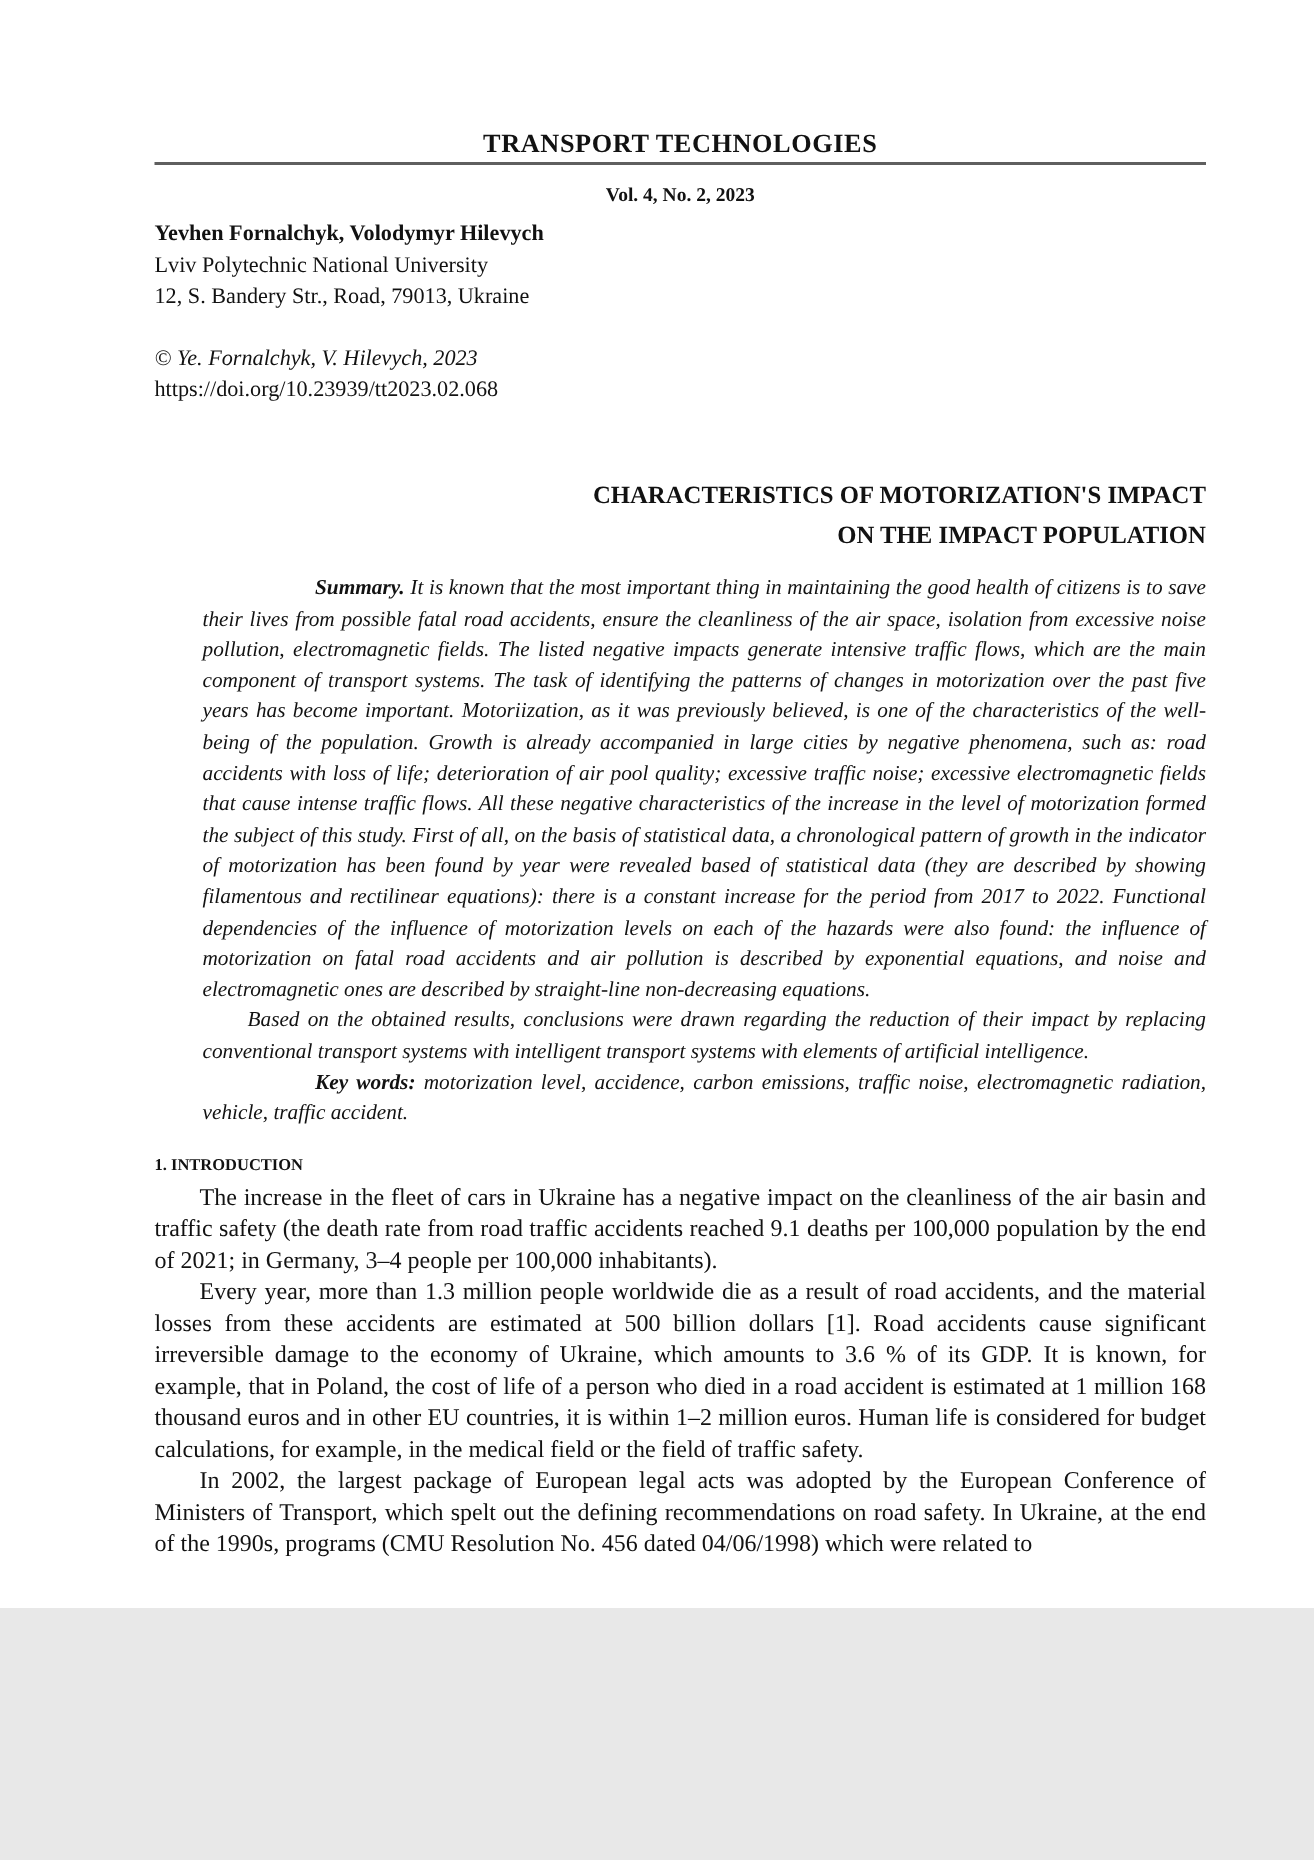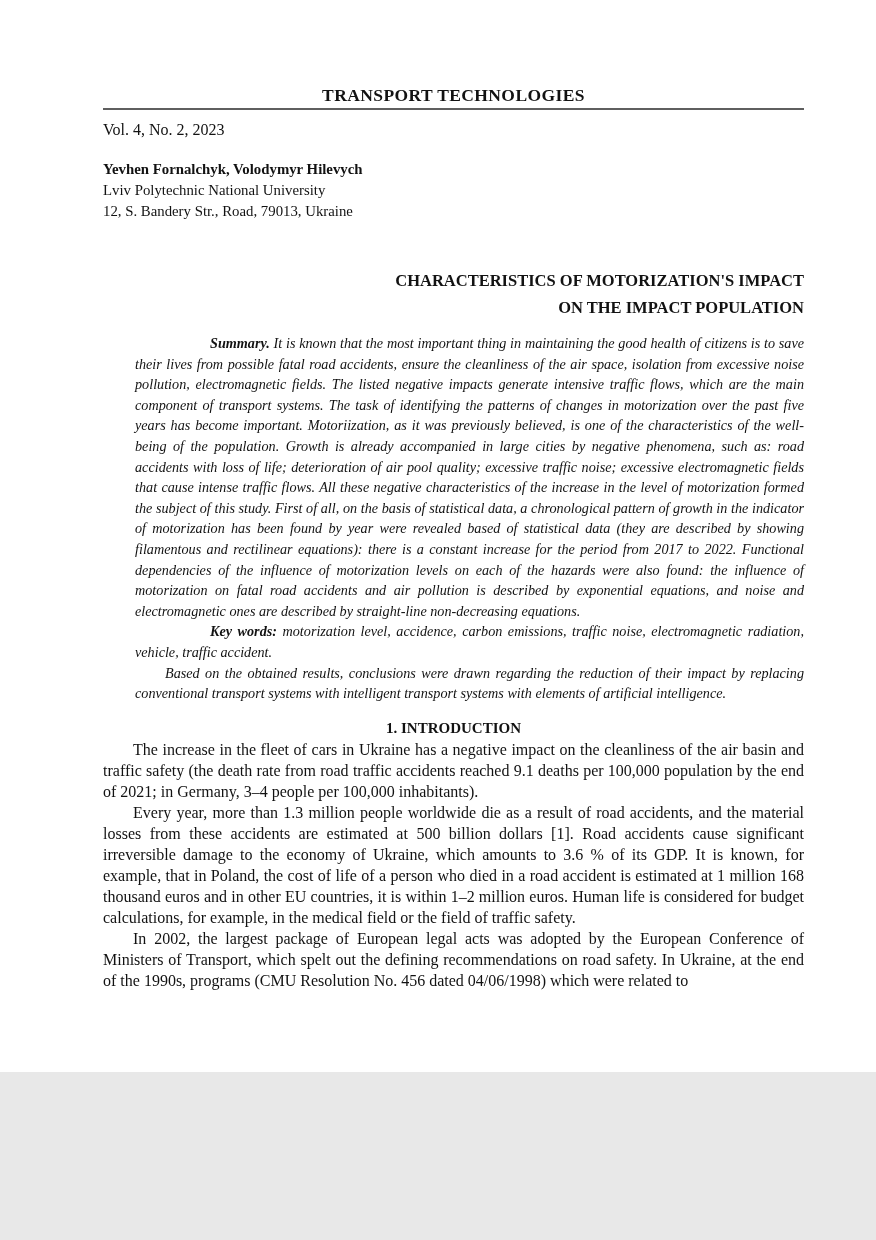--- a/index.html
+++ b/index.html
@@ -27,25 +27,26 @@
     line-height: 21px;
     letter-spacing: 0.4px;
   }
   .header-rule {
     border: none;
     border-bottom: 2px solid #5f5f5f;
     margin: 2px 0 0 0;
   }
   .issue-line {
     margin-top: 10px;
-    font-weight: normal;
-    font-size: 16px;
+    font-weight: bold;
+    font-size: 13px;
     line-height: 19px;
+    text-align: center;
   }
-  .authors-block { margin-top: 20px; font-size: 14.8px; line-height: 21px; }
+  .authors-block { margin-top: 7px; font-size: 14.8px; line-height: 21px; }
   .authors-line { font-weight: bold; }
   .copyright-block { margin-top: 20px; font-size: 14.8px; line-height: 21px; }
   .copyright-line { font-style: italic; }
   .paper-title {
     margin: 45px 0 0 0;
     text-align: right;
     font-size: 16.5px;
     font-weight: bold;
     line-height: 27px;
   }
@@ -53,22 +54,22 @@
     margin: 12px 0 0 32px;
     font-style: italic;
     font-size: 14.2px;
     line-height: 20.6px;
     text-align: justify;
   }
   .abs-p { margin: 0; text-indent: 30px; }
   .lbl { font-weight: bold; margin-left: 45px; }
   .section-heading {
     margin: 14px 0 0 0;
-    text-align: center;
-    font-size: 15px;
+    text-align: left;
+    font-size: 11px;
     font-weight: bold;
     line-height: 21px;
   }
   .body-p {
     margin: 0;
     font-size: 16px;
     line-height: 21px;
     text-align: justify;
     text-indent: 30px;
   }
@@ -93,27 +94,31 @@
     <hr class="header-rule">
 
     <div class="issue-line">Vol. 4, No. 2, 2023</div>
 
     <div class="authors-block">
       <div class="authors-line">Yevhen Fornalchyk, Volodymyr Hilevych</div>
       <div>Lviv Polytechnic National University</div>
       <div>12, S. Bandery Str., Road, 79013, Ukraine</div>
     </div>
 
+    <div class="copyright-block">
+      <div class="copyright-line">© Ye. Fornalchyk, V. Hilevych, 2023</div>
+      <div>https://doi.org/10.23939/tt2023.02.068</div>
+    </div>
 
     <h1 class="paper-title"><span>CHARACTERISTICS OF MOTORIZATION'S IMPACT</span><br><span>ON THE IMPACT POPULATION</span></h1>
 
     <div class="abstract">
       <p class="abs-p"><span class="lbl">Summary.</span> <span>It is known that the most important thing in maintaining the good health of citizens is to save their lives from possible fatal road accidents, ensure the cleanliness of the air space, isolation from excessive noise pollution, electromagnetic fields. The listed negative impacts generate intensive traffic flows, which are the main component of transport systems. The task of identifying the patterns of changes in motorization over the past five years has become important. Motoriization, as it was previously believed, is one of the characteristics of the well-being of the population. Growth is already accompanied in large cities by negative phenomena, such as: road accidents with loss of life; deterioration of air pool quality; excessive traffic noise; excessive electromagnetic fields that cause intense traffic flows. All these negative characteristics of the increase in the level of motorization formed the subject of this study. First of all, on the basis of statistical data, a chronological pattern of growth in the indicator of motorization has been found by year were revealed based of statistical data (they are described by showing filamentous and rectilinear equations): there is a constant increase for the period from 2017 to 2022. Functional dependencies of the influence of motorization levels on each of the hazards were also found: the influence of motorization on fatal road accidents and air pollution is described by exponential equations, and noise and electromagnetic ones are described by straight-line non-decreasing equations.</span></p>
+      <p class="abs-p">Based on the obtained results, conclusions were drawn regarding the reduction of their impact by replacing conventional transport systems with intelligent transport systems with elements of artificial intelligence.</p>
       <p class="abs-p"><span class="lbl">Key words:</span> <span>motorization level, accidence, carbon emissions, traffic noise, electromagnetic radiation, vehicle, traffic accident.</span></p>
-      <p class="abs-p">Based on the obtained results, conclusions were drawn regarding the reduction of their impact by replacing conventional transport systems with intelligent transport systems with elements of artificial intelligence.</p>
     </div>
 
     <h2 class="section-heading">1. INTRODUCTION</h2>
 
     <p class="body-p">The increase in the fleet of cars in Ukraine has a negative impact on the cleanliness of the air basin and traffic safety (the death rate from road traffic accidents reached 9.1 deaths per 100,000 population by the end of 2021; in Germany, 3–4 people per 100,000 inhabitants).</p>
     <p class="body-p">Every year, more than 1.3 million people worldwide die as a result of road accidents, and the material losses from these accidents are estimated at 500 billion dollars [1]. Road accidents cause significant irreversible damage to the economy of Ukraine, which amounts to 3.6 % of its GDP. It is known, for example, that in Poland, the cost of life of a person who died in a road accident is estimated at 1 million 168 thousand euros and in other EU countries, it is within 1–2 million euros. Human life is considered for budget calculations, for example, in the medical field or the field of traffic safety.</p>
     <p class="body-p">In 2002, the largest package of European legal acts was adopted by the European Conference of Ministers of Transport, which spelt out the defining recommendations on road safety. In Ukraine, at the end of the 1990s, programs (CMU Resolution No. 456 dated 04/06/1998) which were related to</p>
 
   </div>
 

